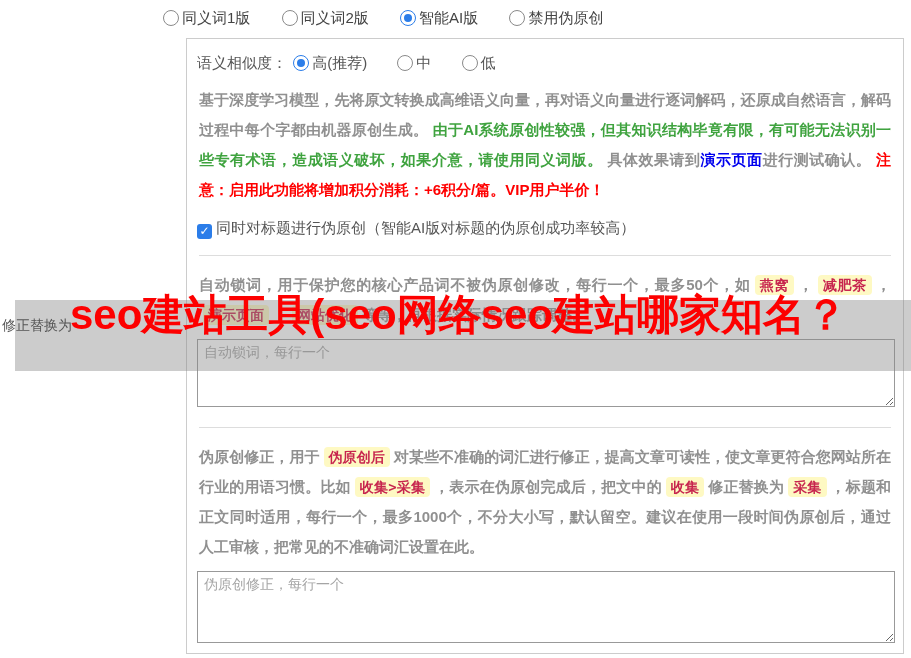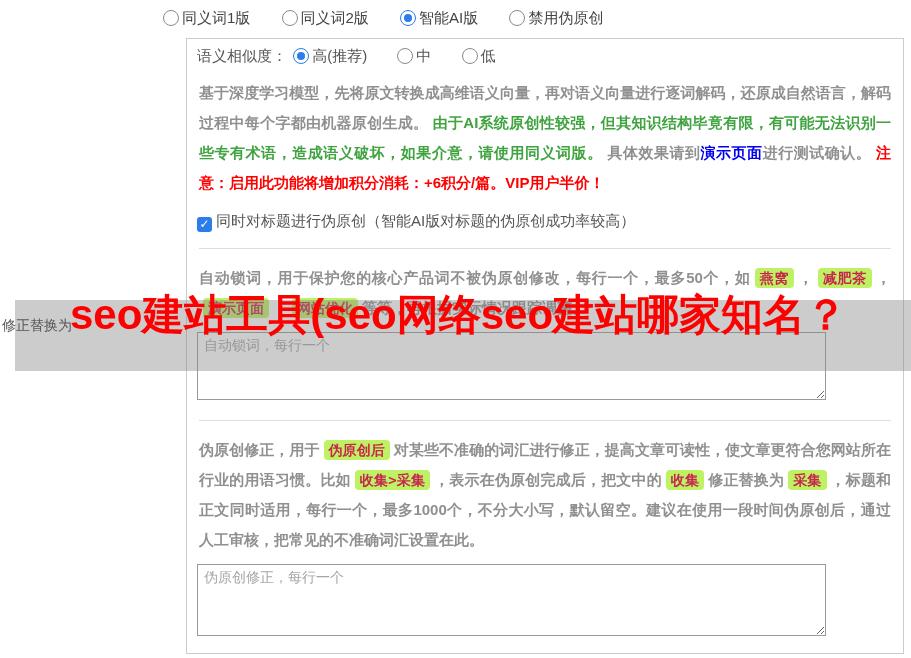--- a/index.html
+++ b/index.html
@@ -12,41 +12,41 @@
 
   
   .radio { display:inline-block; width:16px; height:16px; border-radius:50%;
            border:1px solid #8a8a8a; background:#fff; vertical-align:-3px; margin-right:3px; position:relative; }
   .radio.sel { border-color:#2b7de9; }
   .radio.sel::after { content:""; position:absolute; left:3px; top:3px; width:8px; height:8px;
                       border-radius:50%; background:#2b7de9; }
 
   
   .panel { position:absolute; left:186px; top:38px; width:718px; height:616px;
-           border:1px solid #ccc; background:#fff; padding:2px 10px; }
+           border:1px solid #ccc; background:#fff; padding:9px 10px; }
 
   .opt-row { font-size:15px; color:#555; margin:6px 0 12px; white-space:nowrap; }
   .opt-row .opt { margin-right:26px; cursor:pointer; }
   .opt-row .grp-label { margin-right:2px; }
 
   .para { font-size:15px; line-height:30px; color:#909090; margin:12px 2px 0; text-align:justify;font-weight:bold; }
   .txt-green { color:#3fa33f; }
   .txt-red { color:#ff0000; }
   .txt-link { color:#0000ee; cursor:pointer; }
 
   .chk-row { font-size:15px; color:#555; margin:14px 0 0; cursor:pointer; }
   .checkbox { display:inline-block; width:15px; height:15px; background:#2b7de9; border-radius:3px;
               color:#fff; font-size:12px; line-height:15px; text-align:center; vertical-align:-2px; margin-right:4px; }
 
   .sep { border:none; border-top:1px solid #ddd; margin:16px 2px 14px; }
 
   code.kw { font-family:"DejaVu Sans Mono","Liberation Mono",monospace; font-size:14px;
-            color:#c7254e; background:#bef264; border-radius:4px; padding:2px 5px; margin:0 4px; white-space:nowrap; }
+            color:#c7254e; background:#fef9c3; border-radius:4px; padding:2px 5px; margin:0 4px; white-space:nowrap; }
 
-  textarea { width:629px; border:1px solid #999; color:#333; font-size:14px; padding:4px 6px;
+  textarea { width:698px; border:1px solid #999; color:#333; font-size:14px; padding:4px 6px;
              font-family:"Liberation Sans","DejaVu Sans",sans-serif; resize:both; margin-top:9px; }
   textarea::placeholder { color:#a5a5a5; }
   .ta-lock { height:68px; }
   .ta-fix  { height:72px; }
 
   
   .gray-band { position:absolute; left:15px; top:300px; width:896px; height:71px;
                background:rgba(134,134,134,0.42); z-index:5; pointer-events:none; }
   .watermark { position:absolute; left:70px; top:292px; z-index:6; font-size:42px; font-weight:700;
                color:#fd0000; white-space:nowrap; line-height:1.1; pointer-events:none; }

